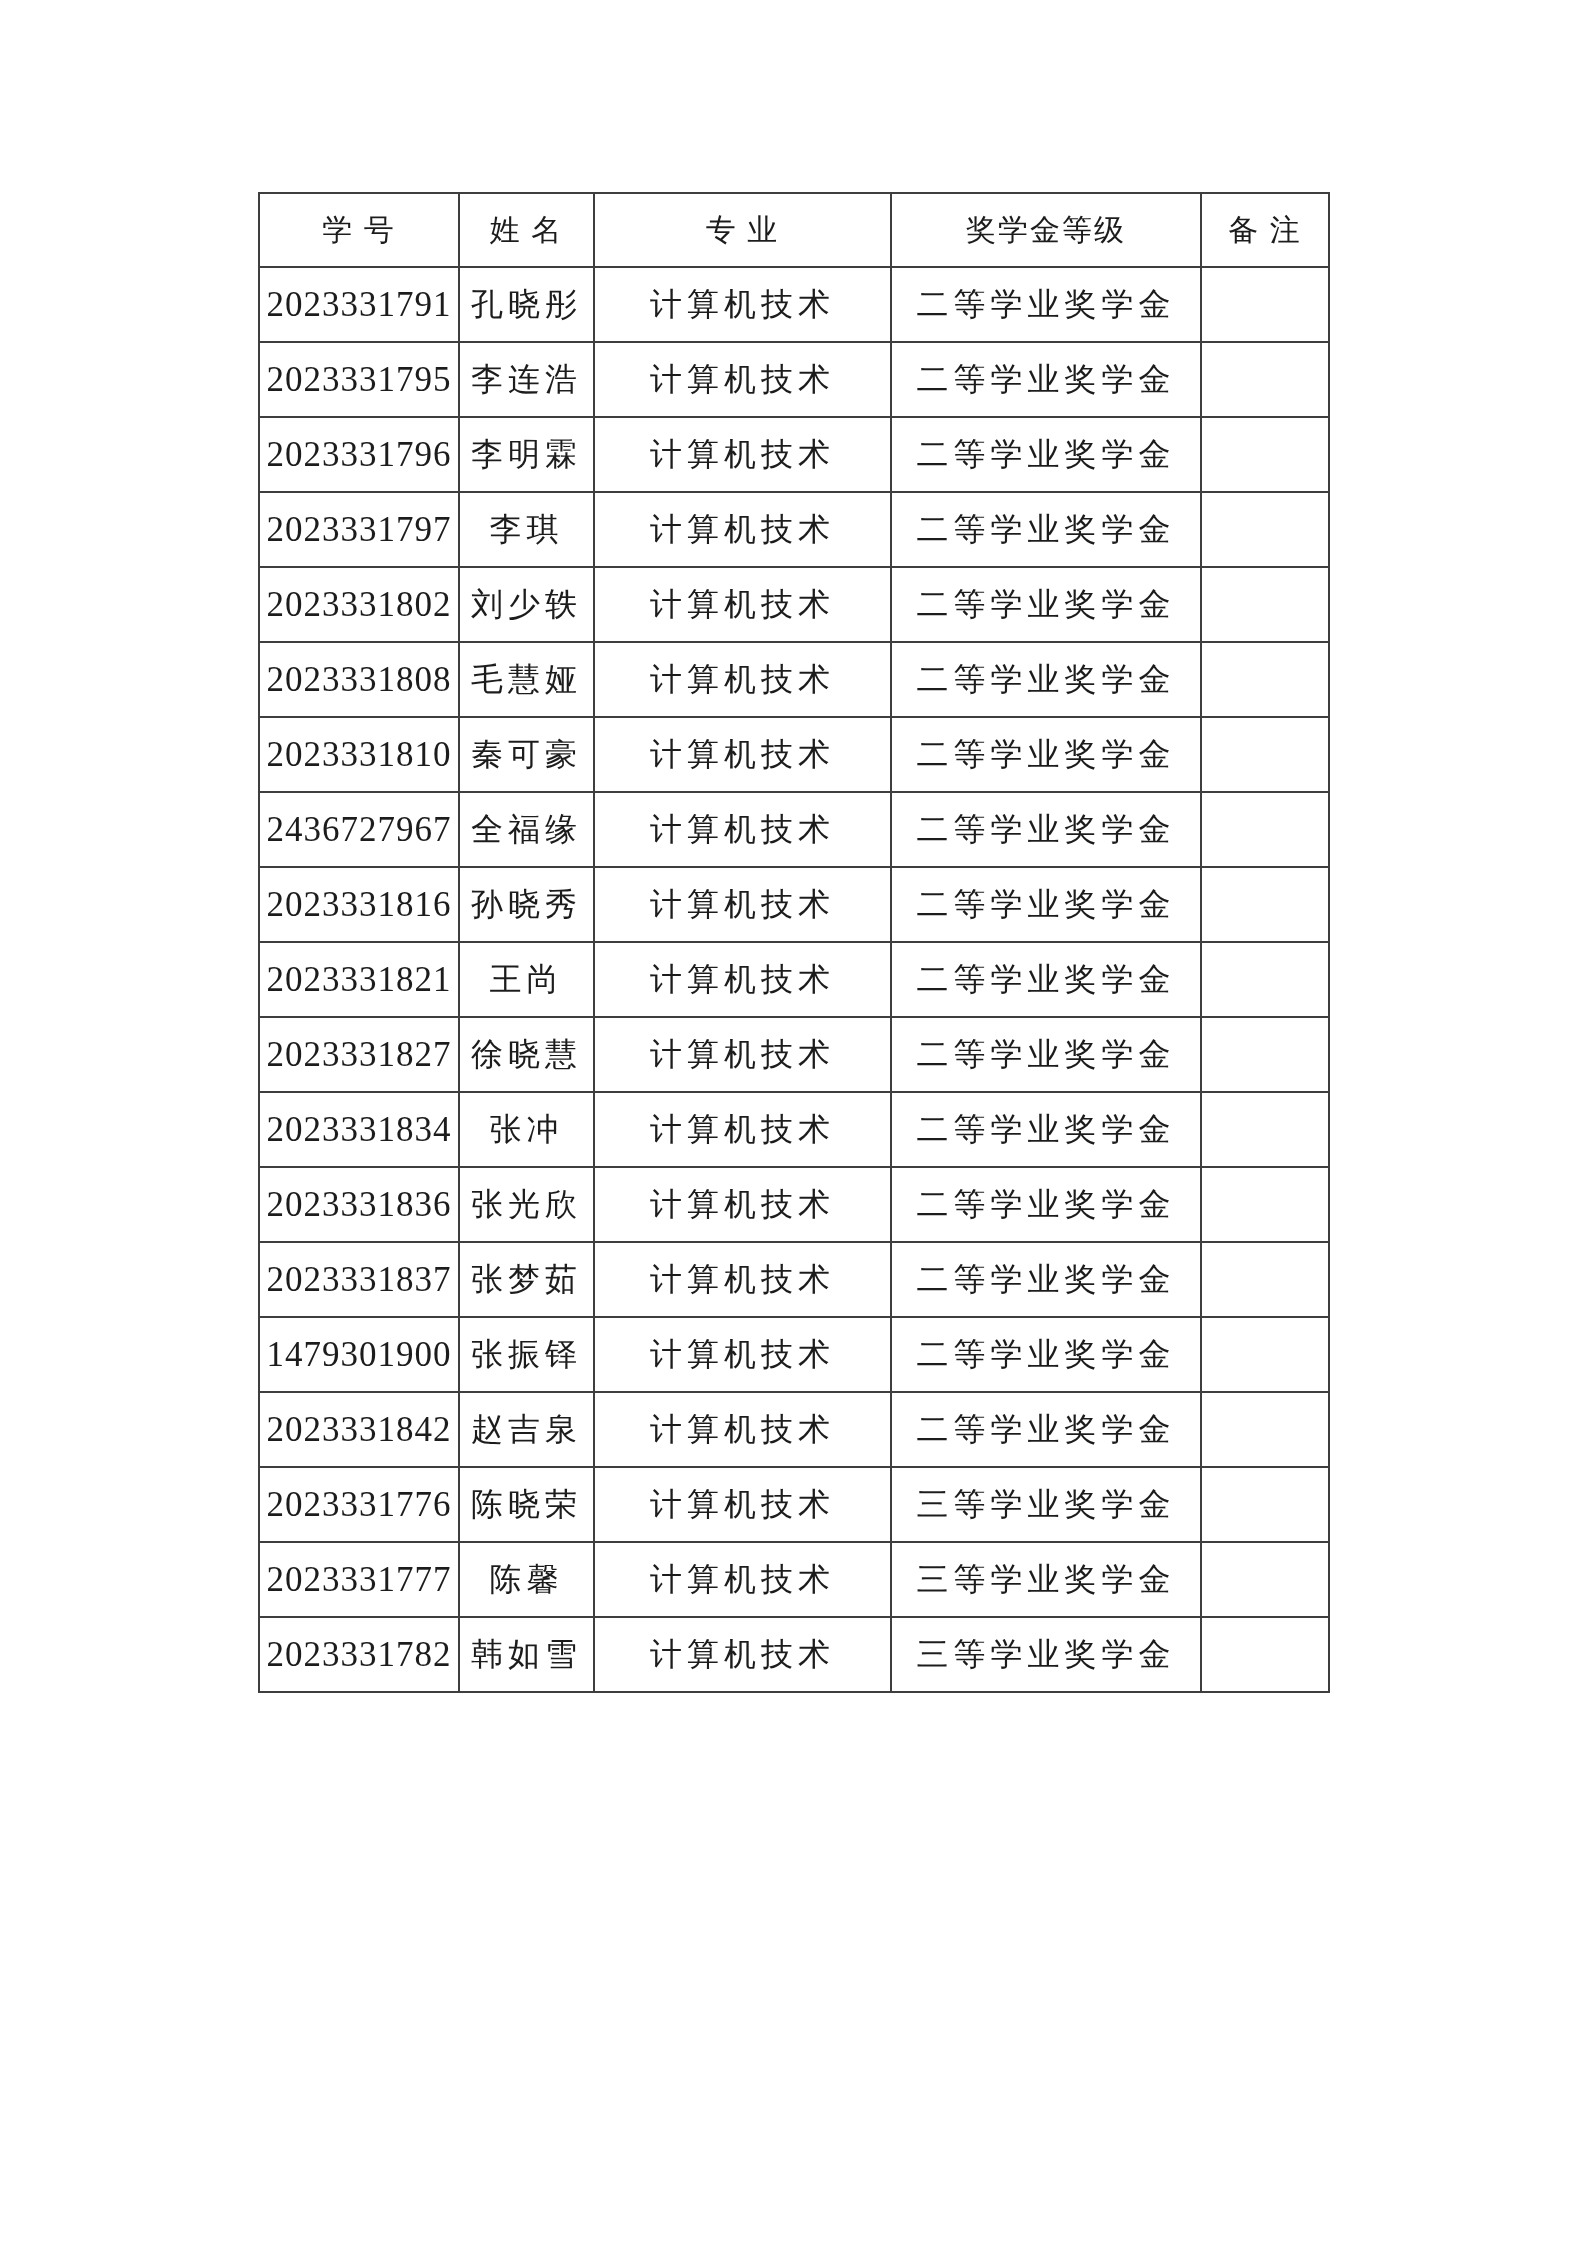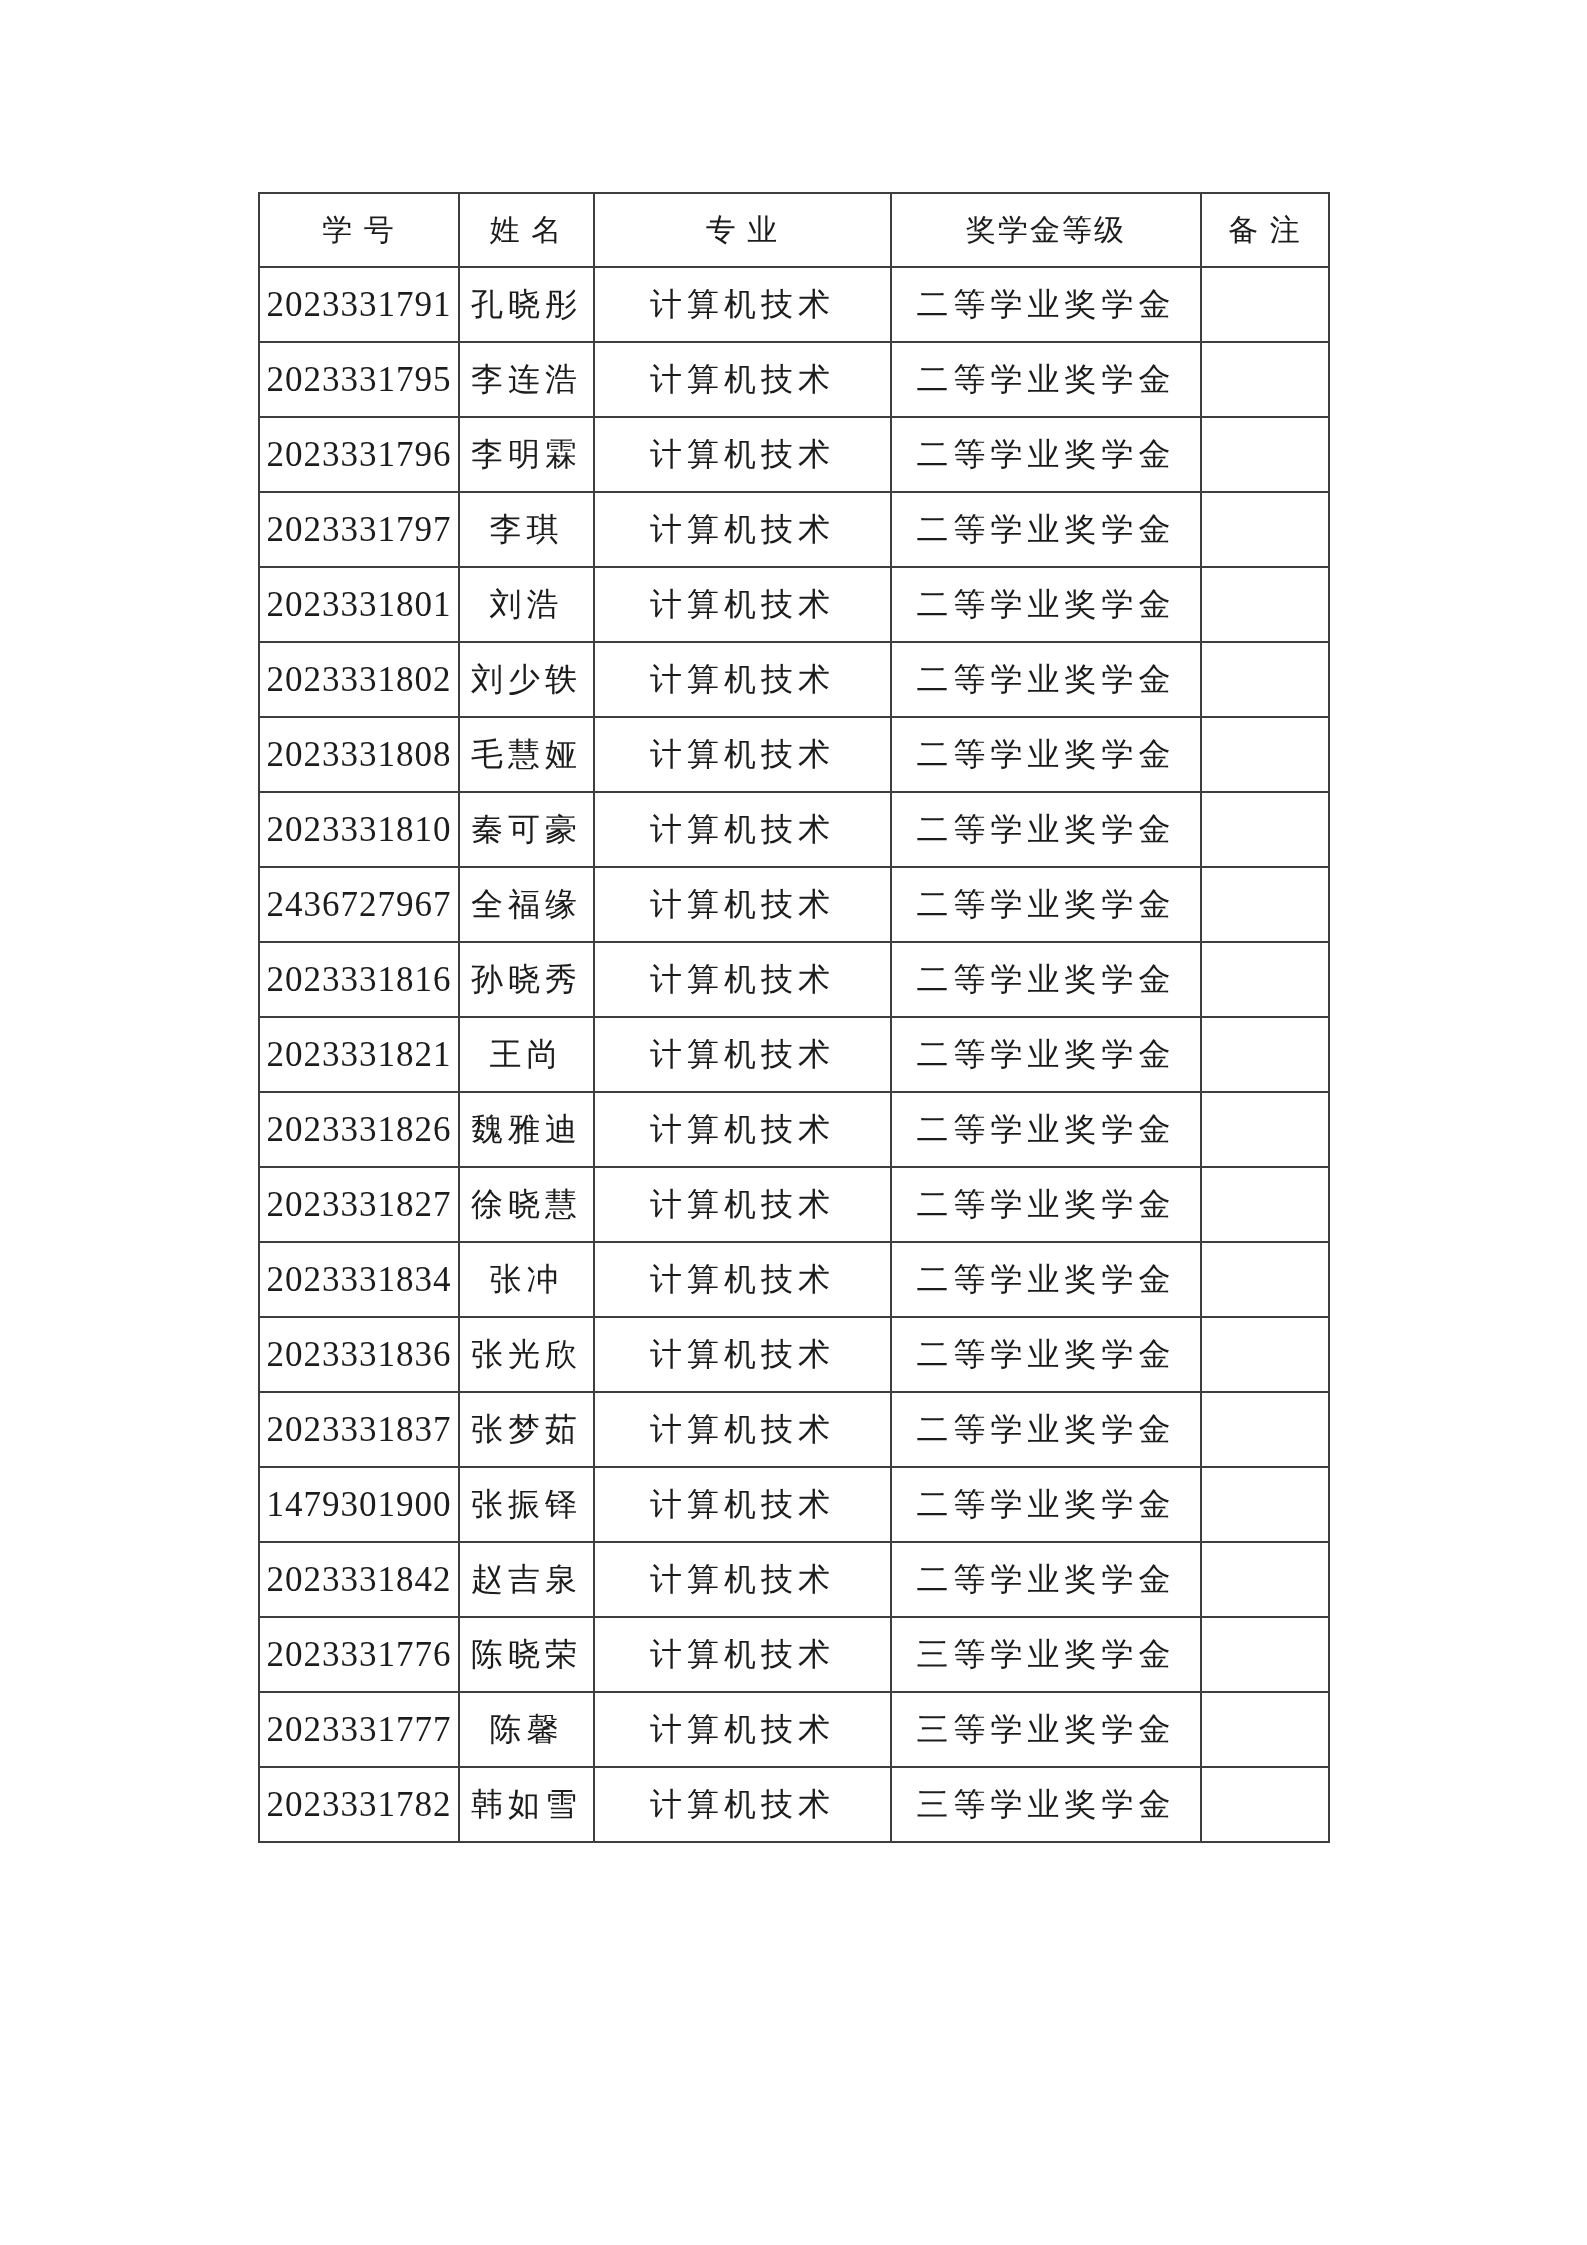--- a/index.html
+++ b/index.html
@@ -104,27 +104,20 @@
           <td class="c4"></td>
         </tr>
         <tr>
           <td class="c0">2023331797</td>
           <td class="c1">李琪</td>
           <td class="c2">计算机技术</td>
           <td class="c3">二等学业奖学金</td>
           <td class="c4"></td>
         </tr>
         <tr>
-          <td class="c0">2023331801</td>
-          <td class="c1">刘浩</td>
-          <td class="c2">计算机技术</td>
-          <td class="c3">二等学业奖学金</td>
-          <td class="c4"></td>
-        </tr>
-        <tr>
           <td class="c0">2023331802</td>
           <td class="c1">刘少轶</td>
           <td class="c2">计算机技术</td>
           <td class="c3">二等学业奖学金</td>
           <td class="c4"></td>
         </tr>
         <tr>
           <td class="c0">2023331808</td>
           <td class="c1">毛慧娅</td>
           <td class="c2">计算机技术</td>
@@ -148,27 +141,20 @@
         <tr>
           <td class="c0">2023331816</td>
           <td class="c1">孙晓秀</td>
           <td class="c2">计算机技术</td>
           <td class="c3">二等学业奖学金</td>
           <td class="c4"></td>
         </tr>
         <tr>
           <td class="c0">2023331821</td>
           <td class="c1">王尚</td>
-          <td class="c2">计算机技术</td>
-          <td class="c3">二等学业奖学金</td>
-          <td class="c4"></td>
-        </tr>
-        <tr>
-          <td class="c0">2023331826</td>
-          <td class="c1">魏雅迪</td>
           <td class="c2">计算机技术</td>
           <td class="c3">二等学业奖学金</td>
           <td class="c4"></td>
         </tr>
         <tr>
           <td class="c0">2023331827</td>
           <td class="c1">徐晓慧</td>
           <td class="c2">计算机技术</td>
           <td class="c3">二等学业奖学金</td>
           <td class="c4"></td>

